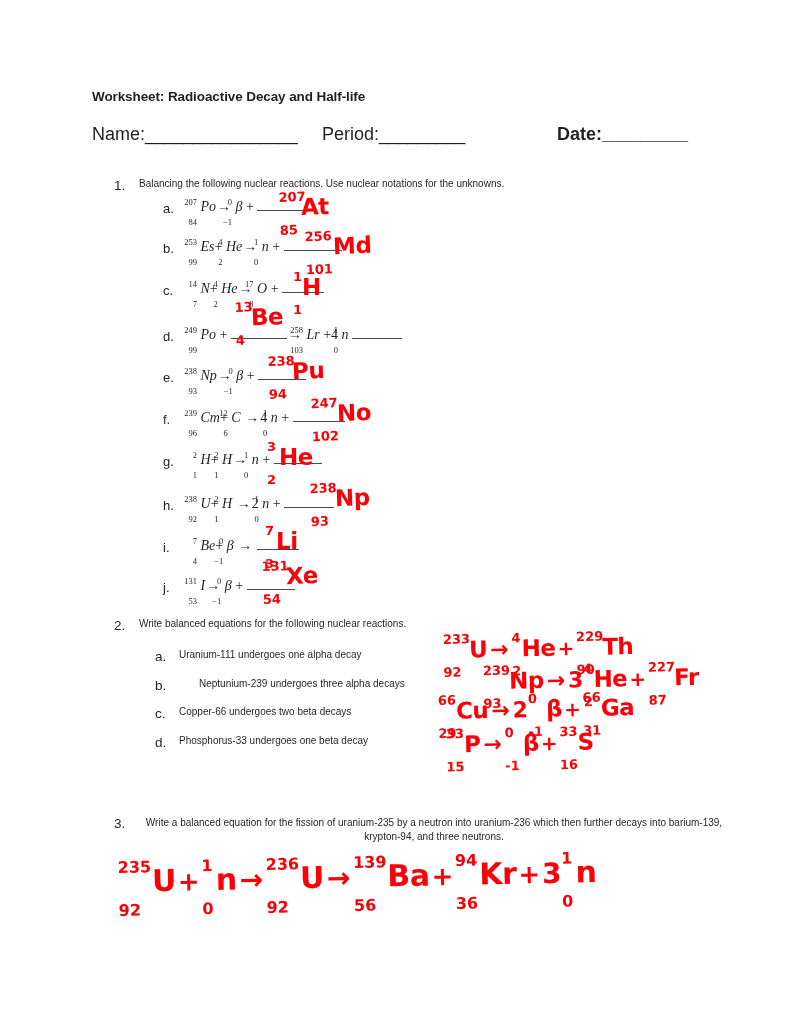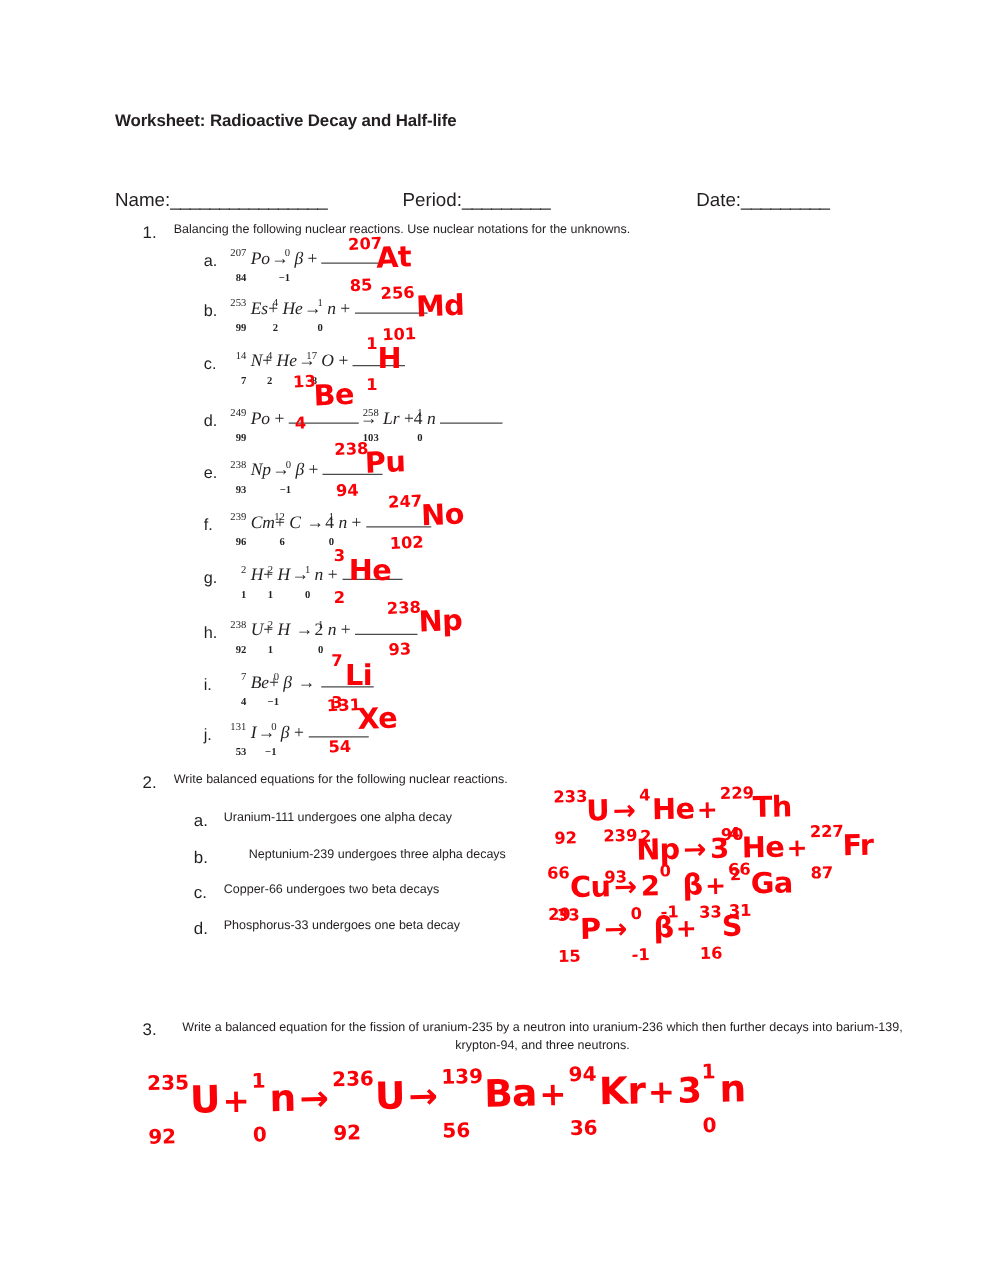--- a/index.html
+++ b/index.html
@@ -29,30 +29,30 @@
     left: 92px;
     top: 89px;
     font-size: 13.5px;
     font-weight: bold;
     letter-spacing: -0.1px;
     white-space: nowrap;
   }
 
   .idline {
     position: absolute;
-    top: 152px;
-    font-size: 15px;
+    top: 124px;
+    font-size: 18px;
     white-space: nowrap;
   }
   .idline .rule {
     letter-spacing: -0.5px;
   }
   #id-name { left: 92px; }
   #id-period { left: 322px; }
-  #id-date { left: 557px; }
+  #id-date { left: 557px; font-weight: bold; }
 
   .qnum {
     position: absolute;
     font-size: 13.5px;
     white-space: nowrap;
   }
   .qtext {
     position: absolute;
     font-size: 10px;
     white-space: nowrap;
@@ -98,21 +98,21 @@
   }
   .nuc .idx i {
     position: absolute;
     right: 0;
     font-size: 8.5px;
     font-style: normal;
     line-height: 1;
     white-space: nowrap;
   }
   .nuc .idx i.sup { bottom: 5px; }
-  .nuc .idx i.sub { top: 7px; font-weight: bold; }
+  .nuc .idx i.sub { top: 7px; }
   .nuc .sym { font-style: italic; }
   .arrow { font-style: normal; padding: 0 1px; }
   .plus { font-style: normal; }
   .blank {
     display: inline-block;
     border-bottom: 1px solid #4a4a4a;
     height: 11px;
     vertical-align: baseline;
   }
 

